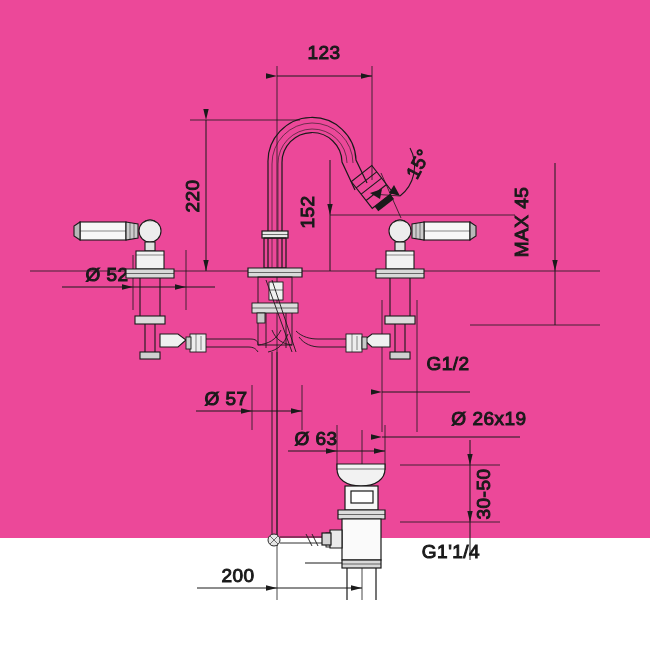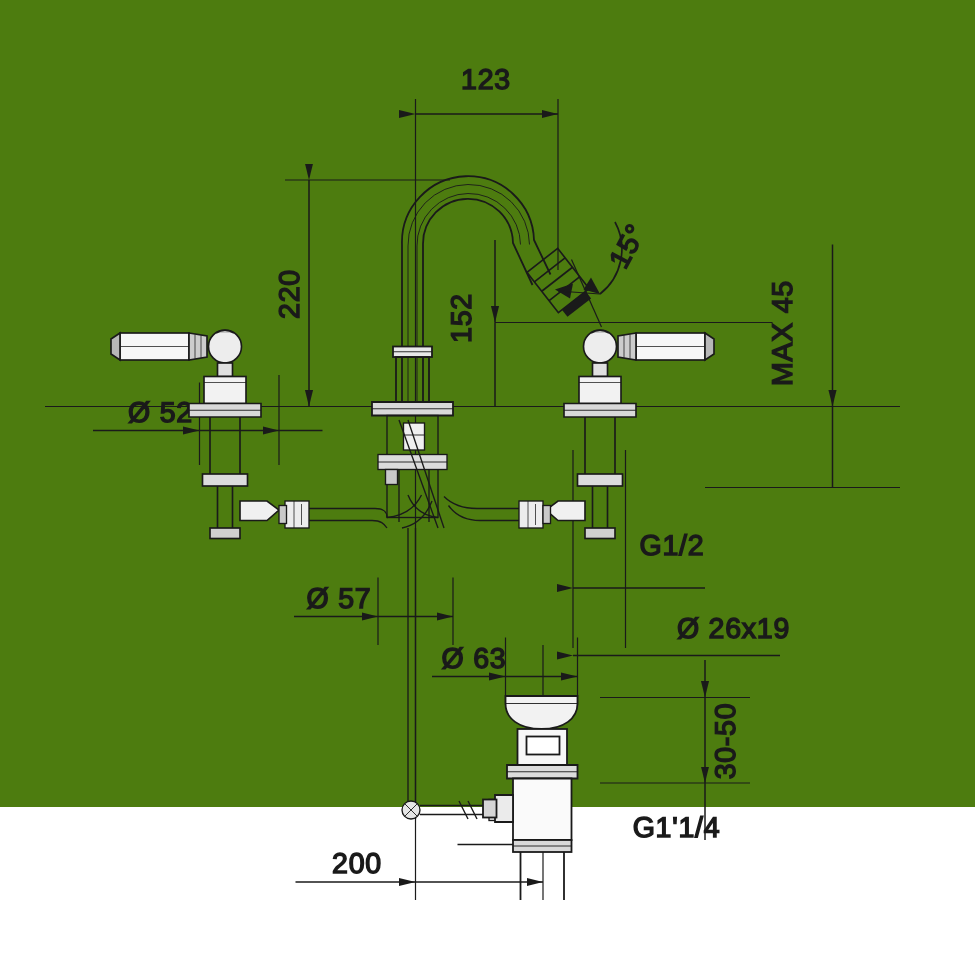--- a/index.html
+++ b/index.html
@@ -1,17 +1,17 @@
 <!DOCTYPE html>
 <html><head>
 <meta charset="utf-8">
 <style>
   html,body{margin:0;padding:0;background:#ffffff;}
   body{width:650px;height:650px;overflow:hidden;font-family:"Liberation Sans",sans-serif;}
-  #stage{position:relative;width:650px;height:538px;background:#4d7c0f;}
+  #stage{position:relative;width:650px;height:538px;background:#ec4899;}
   svg#dwg{position:absolute;left:0;top:0;width:650px;height:650px;display:block;}
   .dimtext{font-family:"Liberation Sans",sans-serif;font-size:19px;fill:#1a1a1a;letter-spacing:0.5px;}
   text{white-space:pre;}
 </style>
 </head>
 <body>
 
 <div id="stage">
 
 <svg id="dwg" viewBox="0 0 650 650">

